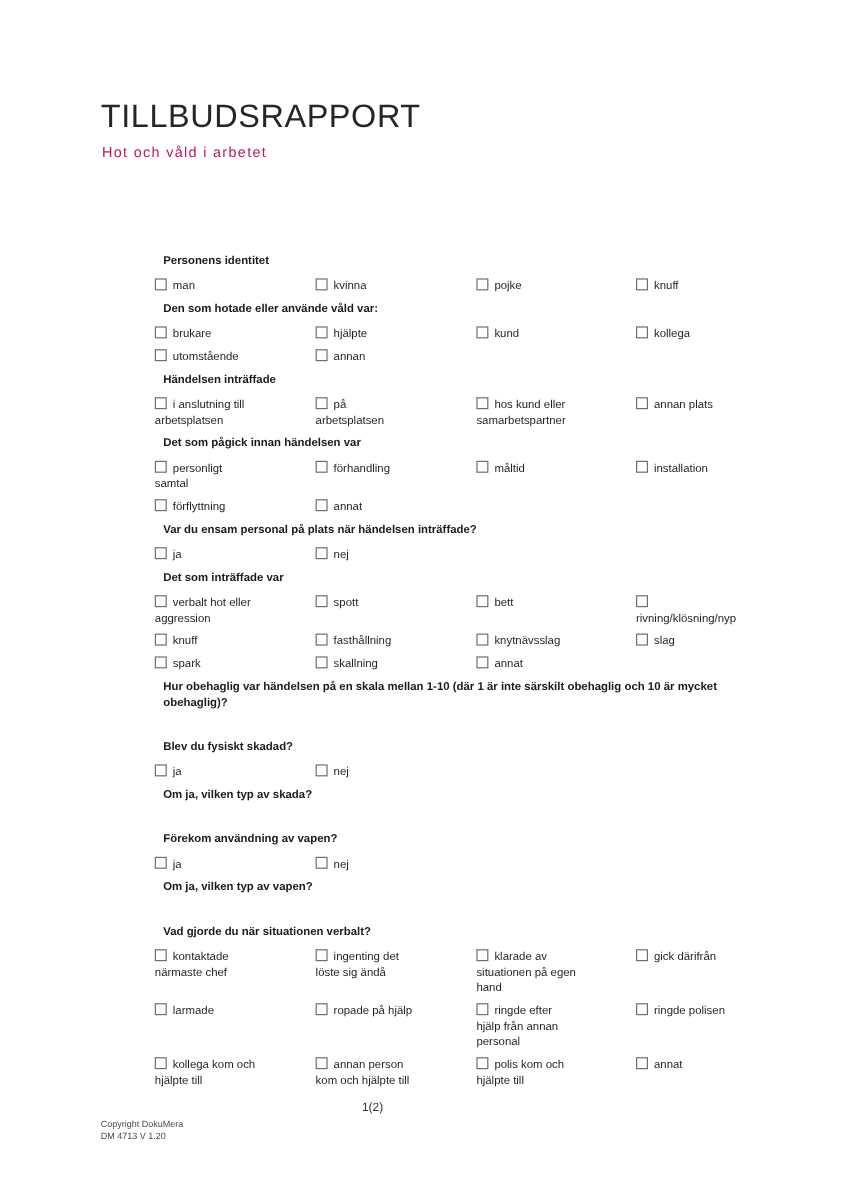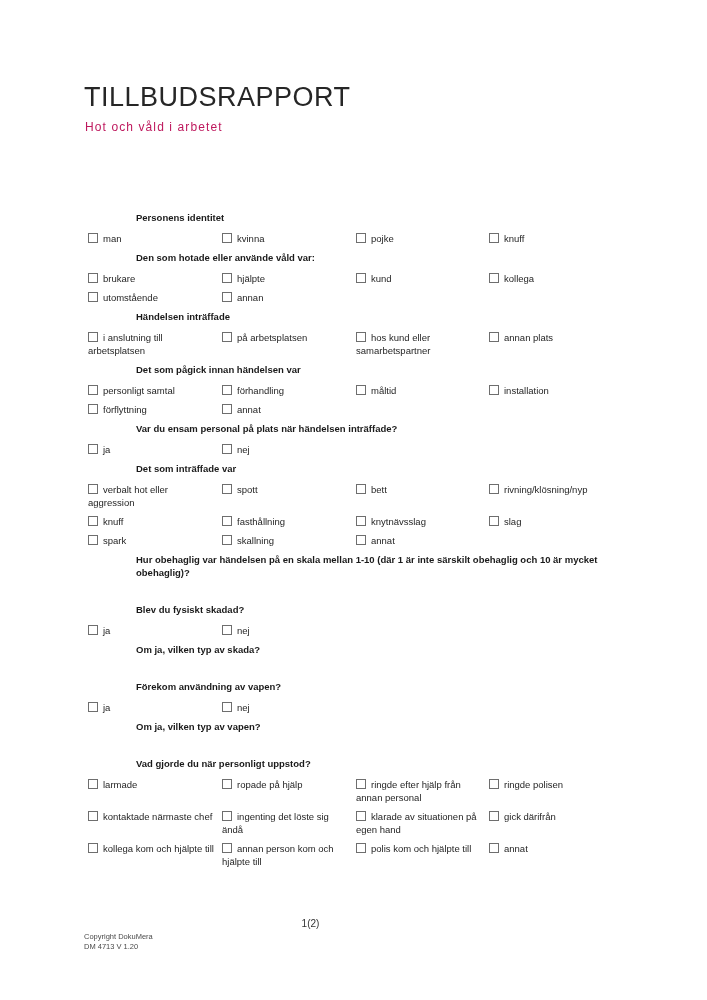--- a/index.html
+++ b/index.html
@@ -57,20 +57,21 @@
     grid-template-columns: 134px 134px 133px 132px;
     margin: 0 0 6px 0;
     align-items: start;
   }
   .cb-item {
     line-height: 13px;
     padding-right: 8px;
     font-size: 9.5px;
     color: #1f1f1f;
     cursor: default;
+    margin-left: 41px;
   }
   .cb-box {
     display: inline-block;
     width: 8px;
     height: 8px;
     border: 1px solid #6e6e6e;
     background: #ffffff;
     margin-right: 5px;
     vertical-align: -1px;
   }
@@ -171,32 +172,32 @@
       </div>
       <div class="sec-heading">Om ja, vilken typ av skada?</div>
       <div class="answer-space"></div>
       <div class="sec-heading">Förekom användning av vapen?</div>
       <div class="cb-row">
         <label class="cb-item"><span class="cb-box"></span><span class="cb-label">ja</span></label>
         <label class="cb-item"><span class="cb-box"></span><span class="cb-label">nej</span></label>
       </div>
       <div class="sec-heading">Om ja, vilken typ av vapen?</div>
       <div class="answer-space"></div>
-      <div class="sec-heading">Vad gjorde du när personligt uppstod?</div>
+      <div class="sec-heading">Vad gjorde du när situationen verbalt?</div>
+      <div class="cb-row">
+        <label class="cb-item"><span class="cb-box"></span><span class="cb-label">kontaktade närmaste chef</span></label>
+        <label class="cb-item"><span class="cb-box"></span><span class="cb-label">ingenting det löste sig ändå</span></label>
+        <label class="cb-item"><span class="cb-box"></span><span class="cb-label">klarade av situationen på egen hand</span></label>
+        <label class="cb-item"><span class="cb-box"></span><span class="cb-label">gick därifrån</span></label>
+      </div>
       <div class="cb-row">
         <label class="cb-item"><span class="cb-box"></span><span class="cb-label">larmade</span></label>
         <label class="cb-item"><span class="cb-box"></span><span class="cb-label">ropade på hjälp</span></label>
         <label class="cb-item"><span class="cb-box"></span><span class="cb-label">ringde efter hjälp från annan personal</span></label>
         <label class="cb-item"><span class="cb-box"></span><span class="cb-label">ringde polisen</span></label>
-      </div>
-      <div class="cb-row">
-        <label class="cb-item"><span class="cb-box"></span><span class="cb-label">kontaktade närmaste chef</span></label>
-        <label class="cb-item"><span class="cb-box"></span><span class="cb-label">ingenting det löste sig ändå</span></label>
-        <label class="cb-item"><span class="cb-box"></span><span class="cb-label">klarade av situationen på egen hand</span></label>
-        <label class="cb-item"><span class="cb-box"></span><span class="cb-label">gick därifrån</span></label>
       </div>
       <div class="cb-row">
         <label class="cb-item"><span class="cb-box"></span><span class="cb-label">kollega kom och hjälpte till</span></label>
         <label class="cb-item"><span class="cb-box"></span><span class="cb-label">annan person kom och hjälpte till</span></label>
         <label class="cb-item"><span class="cb-box"></span><span class="cb-label">polis kom och hjälpte till</span></label>
         <label class="cb-item"><span class="cb-box"></span><span class="cb-label">annat</span></label>
       </div>
     </div>
 
   <div class="page-number">1(2)</div>

